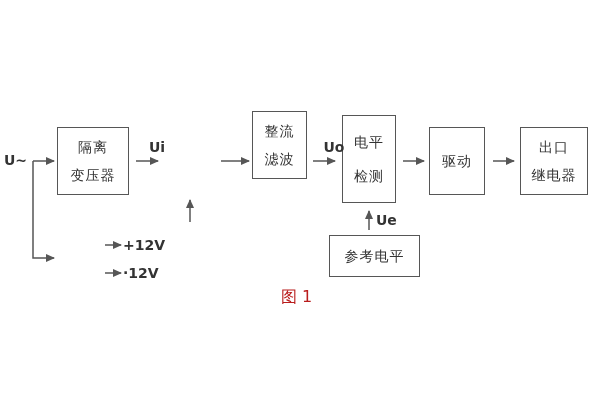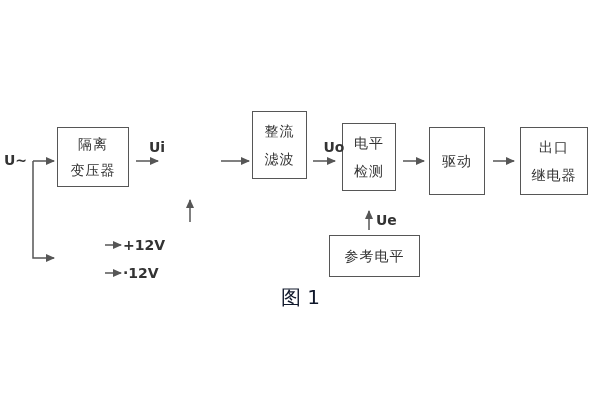--- a/index.html
+++ b/index.html
@@ -48,23 +48,23 @@
     position: absolute;
     font-size: 14px;
     line-height: 16px;
     color: #333333;
     font-weight: 700;
     white-space: nowrap;
   }
   .lab.center { text-align: center; margin-left: 12px; }
   .caption {
     position: absolute;
-    font-size: 20px;
+    font-size: 16px;
     line-height: 16px;
-    color: #0f172a;
+    color: #b91c1c;
     font-weight: 400;
     white-space: nowrap;
   }
 </style>
 </head>
 <body>
 
 <div class="stage">
 
   <svg class="wires" width="600" height="400" viewBox="0 0 600 400" xmlns="http://www.w3.org/2000/svg">
@@ -79,29 +79,29 @@
     <line x1="221" y1="161" x2="249" y2="161" marker-end="url(#ah)"></line>
     <line x1="313" y1="161" x2="335" y2="161" marker-end="url(#ah)"></line>
     <line x1="403" y1="161" x2="424" y2="161" marker-end="url(#ah)"></line>
     <line x1="493" y1="161" x2="514" y2="161" marker-end="url(#ah)"></line>
     <line x1="105" y1="245" x2="121" y2="245" marker-end="url(#ah)"></line>
     <line x1="105" y1="273" x2="121" y2="273" marker-end="url(#ah)"></line>
     <line x1="190" y1="222" x2="190" y2="200" marker-end="url(#ah)"></line>
     <line x1="369" y1="230" x2="369" y2="211" marker-end="url(#ah)"></line>
   </svg>
 
-  <div class="box" style="left:57px;top:127px;width:72px;height:60px">
+  <div class="box" style="left:57px;top:127px;width:72px;height:68px">
     <span>隔离</span>
     <span>变压器</span>
   </div>
   <div class="box" style="left:252px;top:111px;width:55px;height:68px">
     <span>整流</span>
     <span>滤波</span>
   </div>
-  <div class="box" style="left:342px;top:123px;width:54px;height:68px">
+  <div class="box" style="left:342px;top:115px;width:54px;height:88px">
     <span>电平</span>
     <span>检测</span>
   </div>
   <div class="box" style="left:429px;top:127px;width:56px;height:68px">
     <span>驱动</span>
   </div>
   <div class="box" style="left:520px;top:127px;width:68px;height:68px">
     <span>出口</span>
     <span>继电器</span>
   </div>

